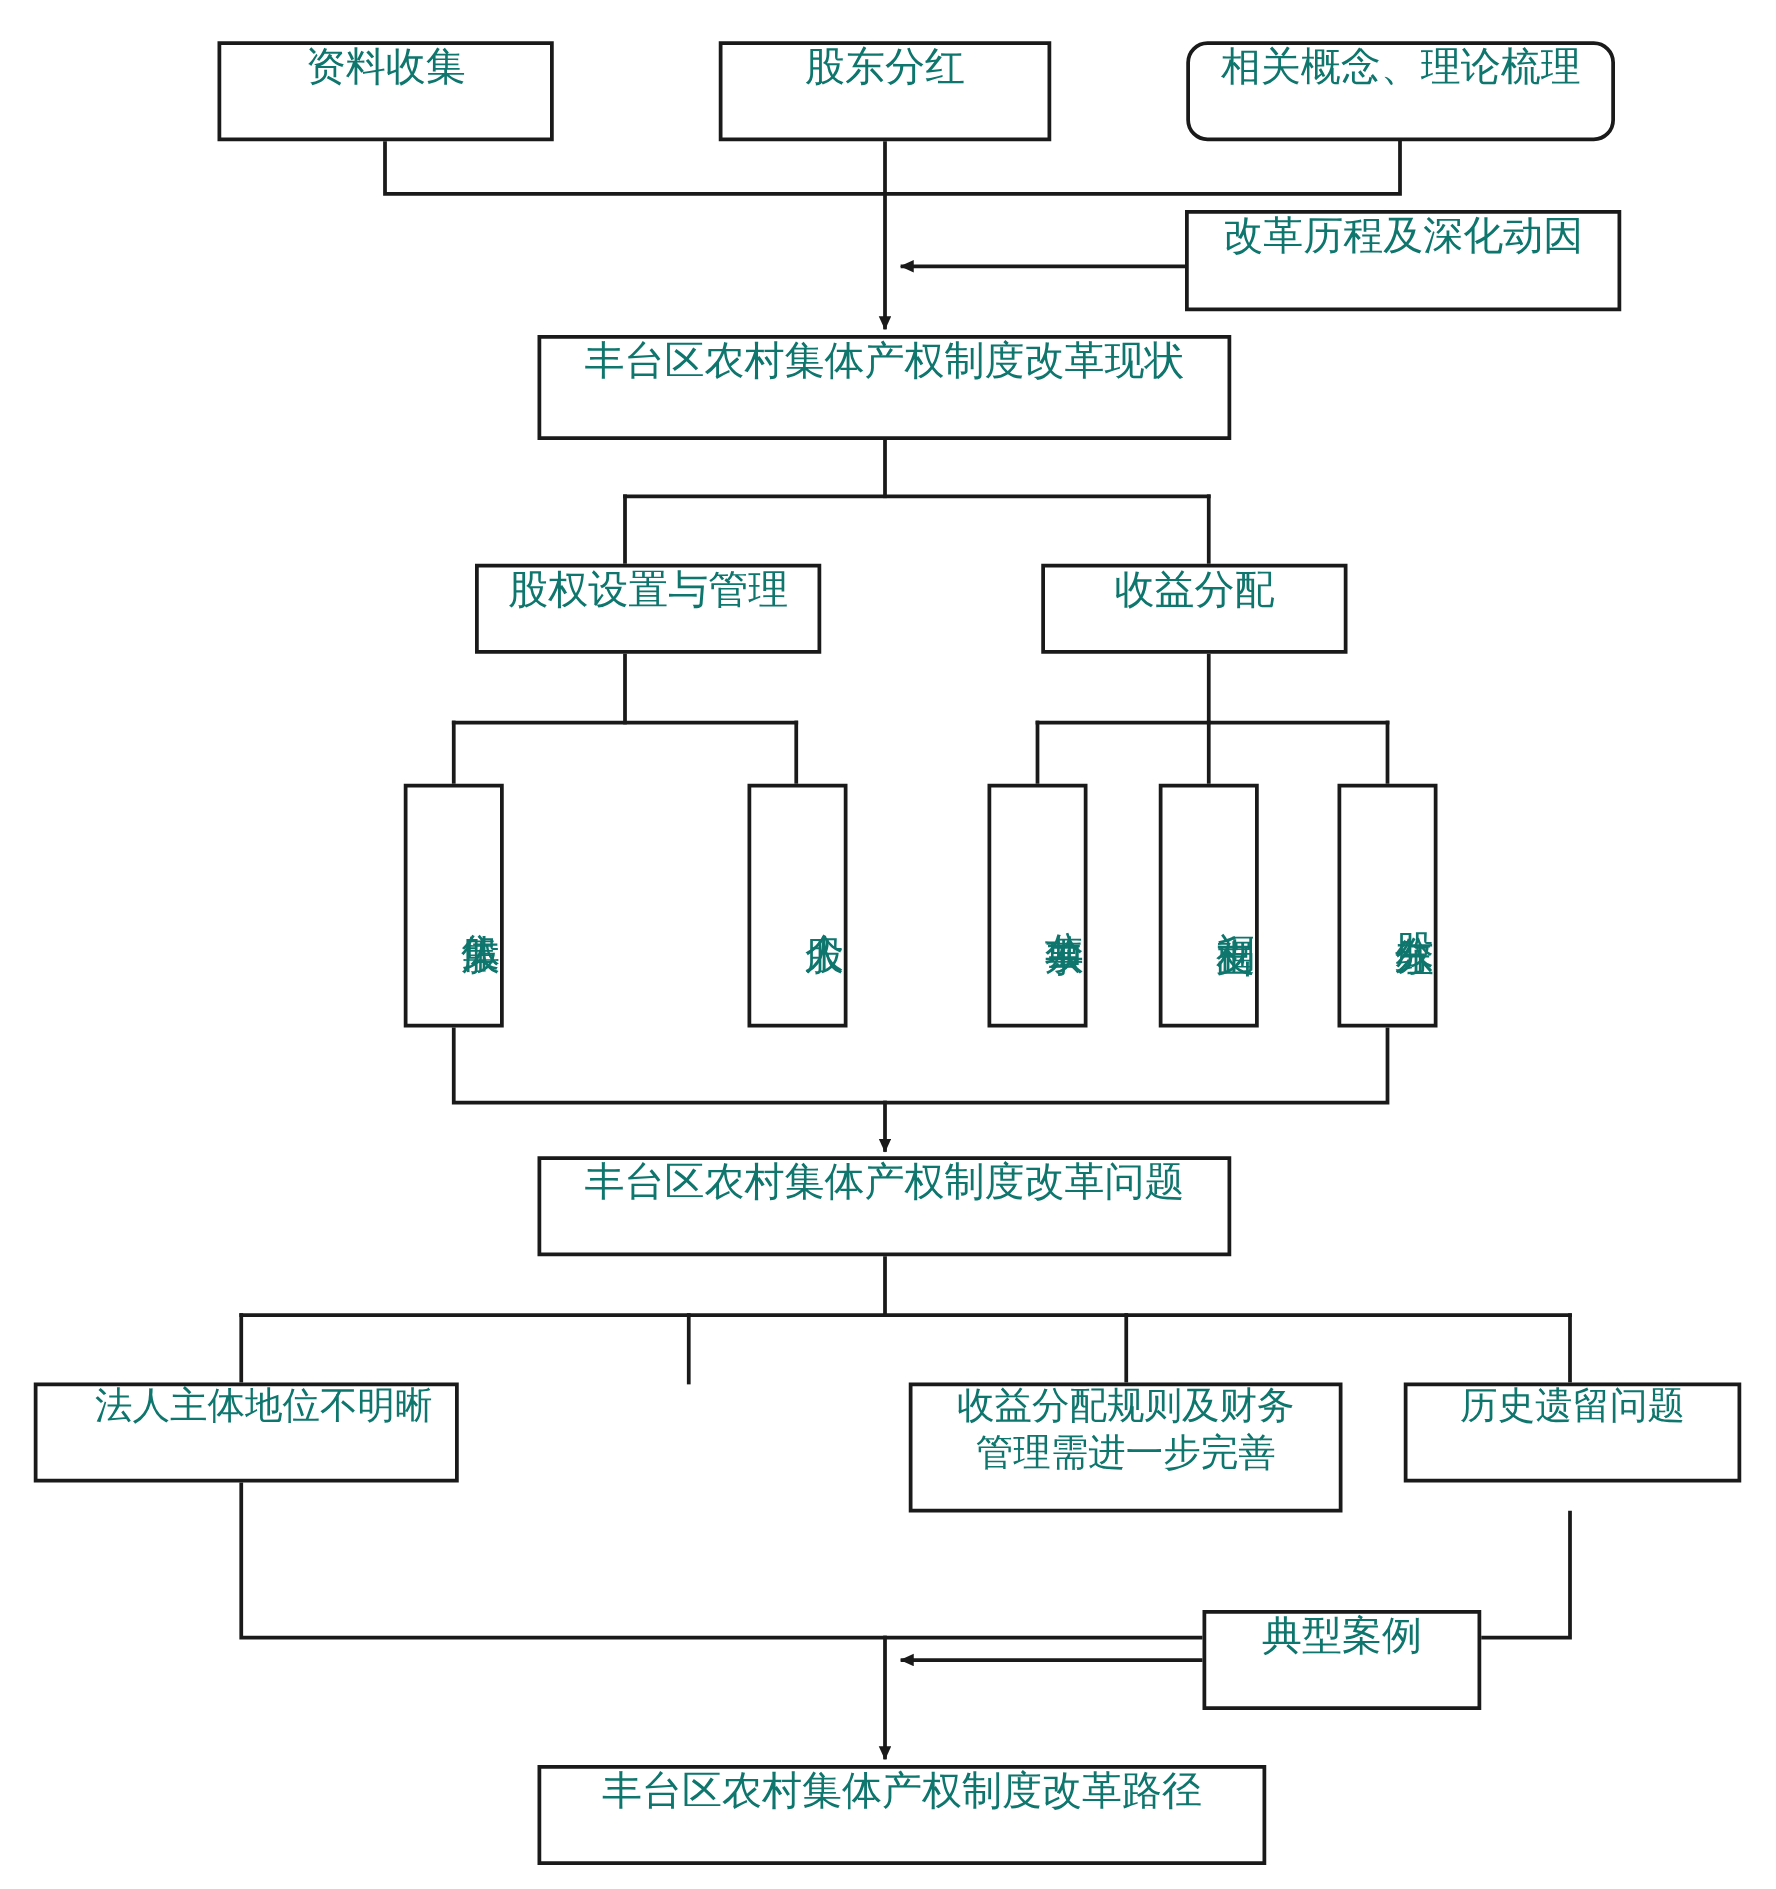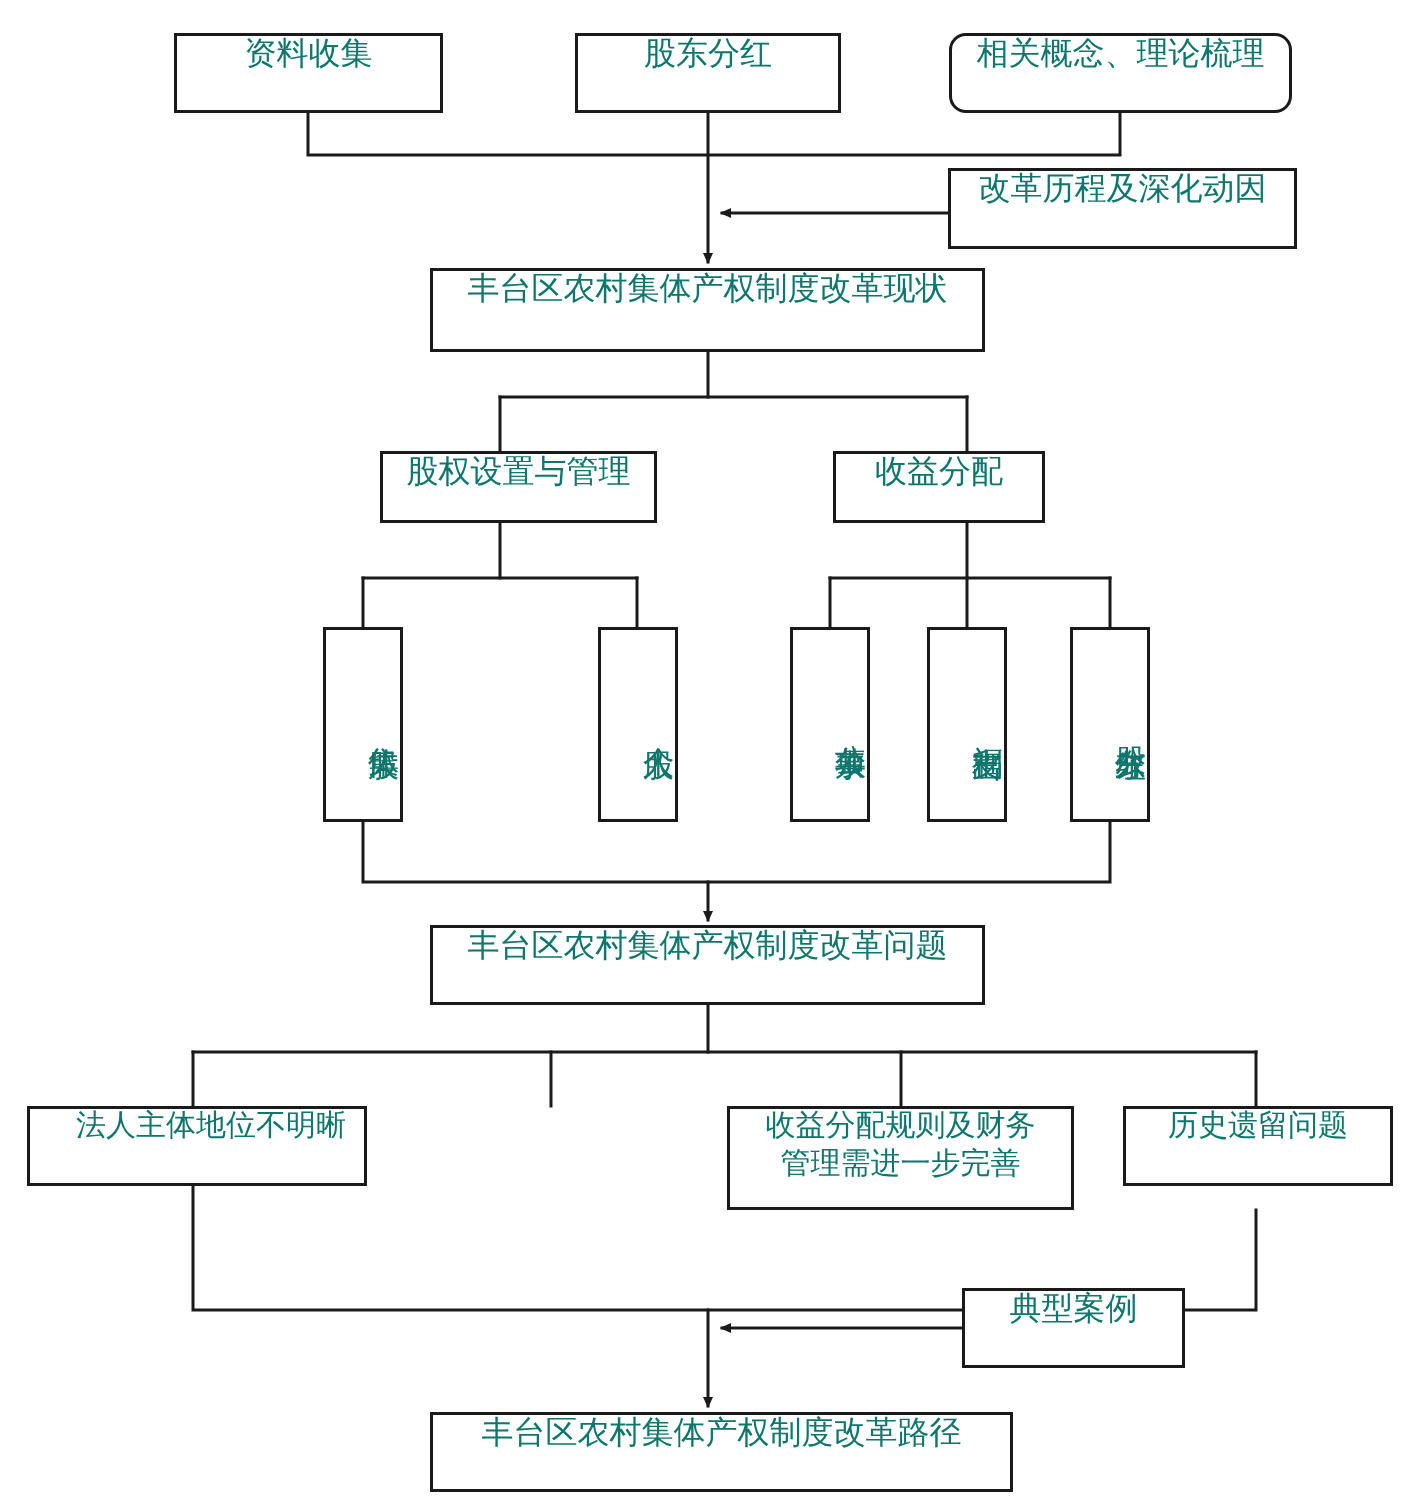--- a/index.html
+++ b/index.html
@@ -117,21 +117,21 @@
   </div>
 
   <div class="node t32" style="left:430px; top:268px; width:555px; height:84px;">
     <span>丰台区农村集体产权制度改革现状</span>
   </div>
 
   <div class="node t32" style="left:360px; top:451px; width:277px; height:72px;margin-left:20px;">
     <span>股权设置与管理</span>
   </div>
 
-  <div class="node t32" style="left:833px; top:451px; width:212px; height:72px;">
+  <div class="node t32" style="left:833px; top:451px; width:245px; height:72px;">
     <span>收益分配</span>
   </div>
 
   <div class="node v t31" style="left:323px; top:627px; width:80px; height:195px;">
     <span>集体股</span>
   </div>
 
   <div class="node v t31" style="left:598px; top:627px; width:80px; height:195px;">
     <span>个人股</span>
   </div>

